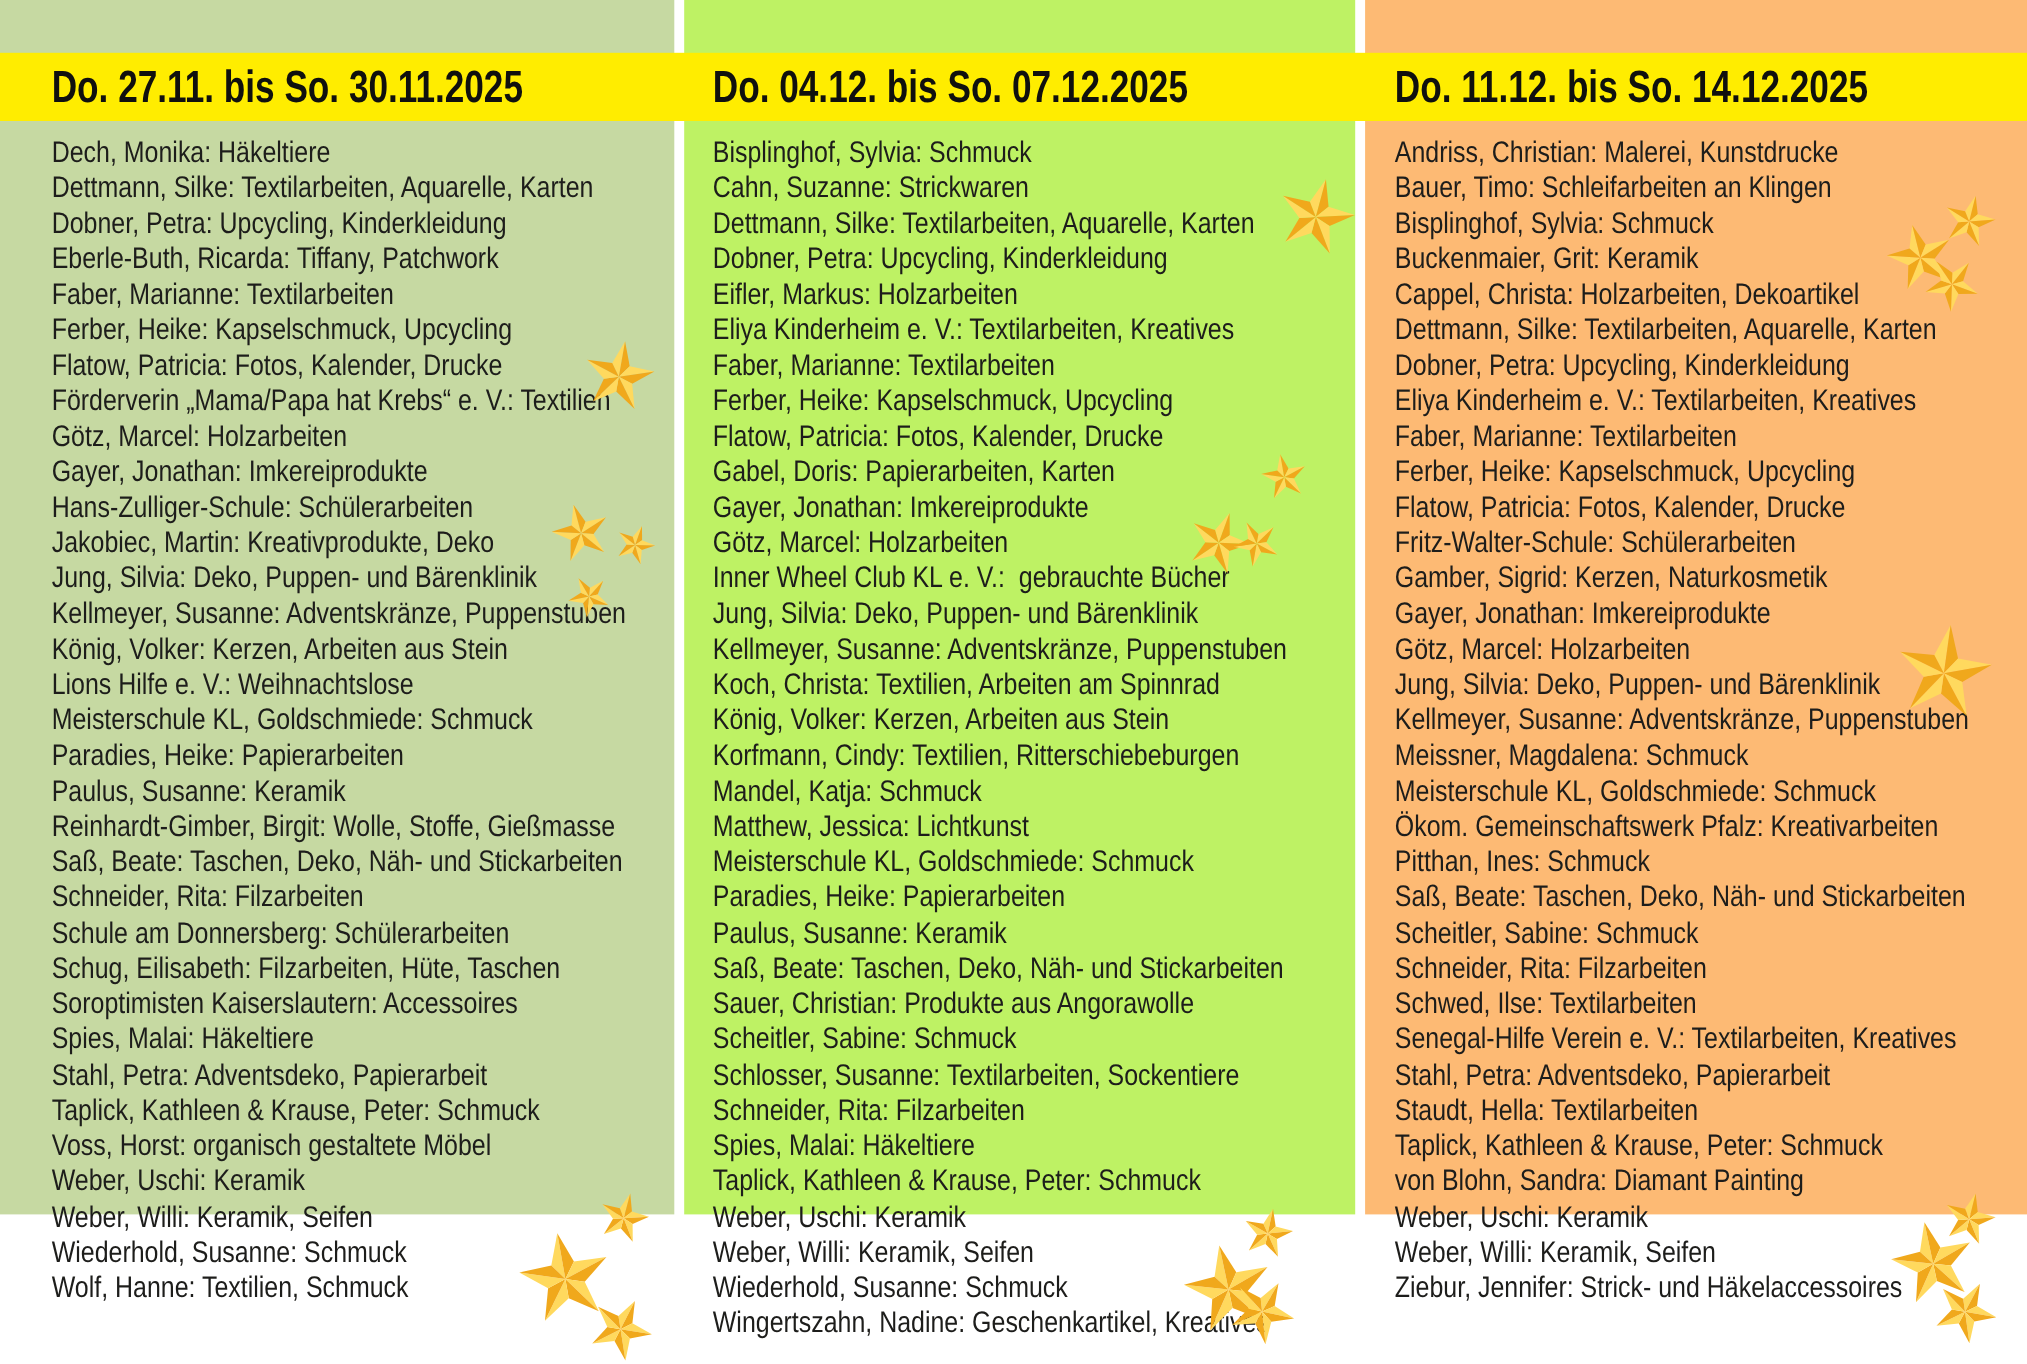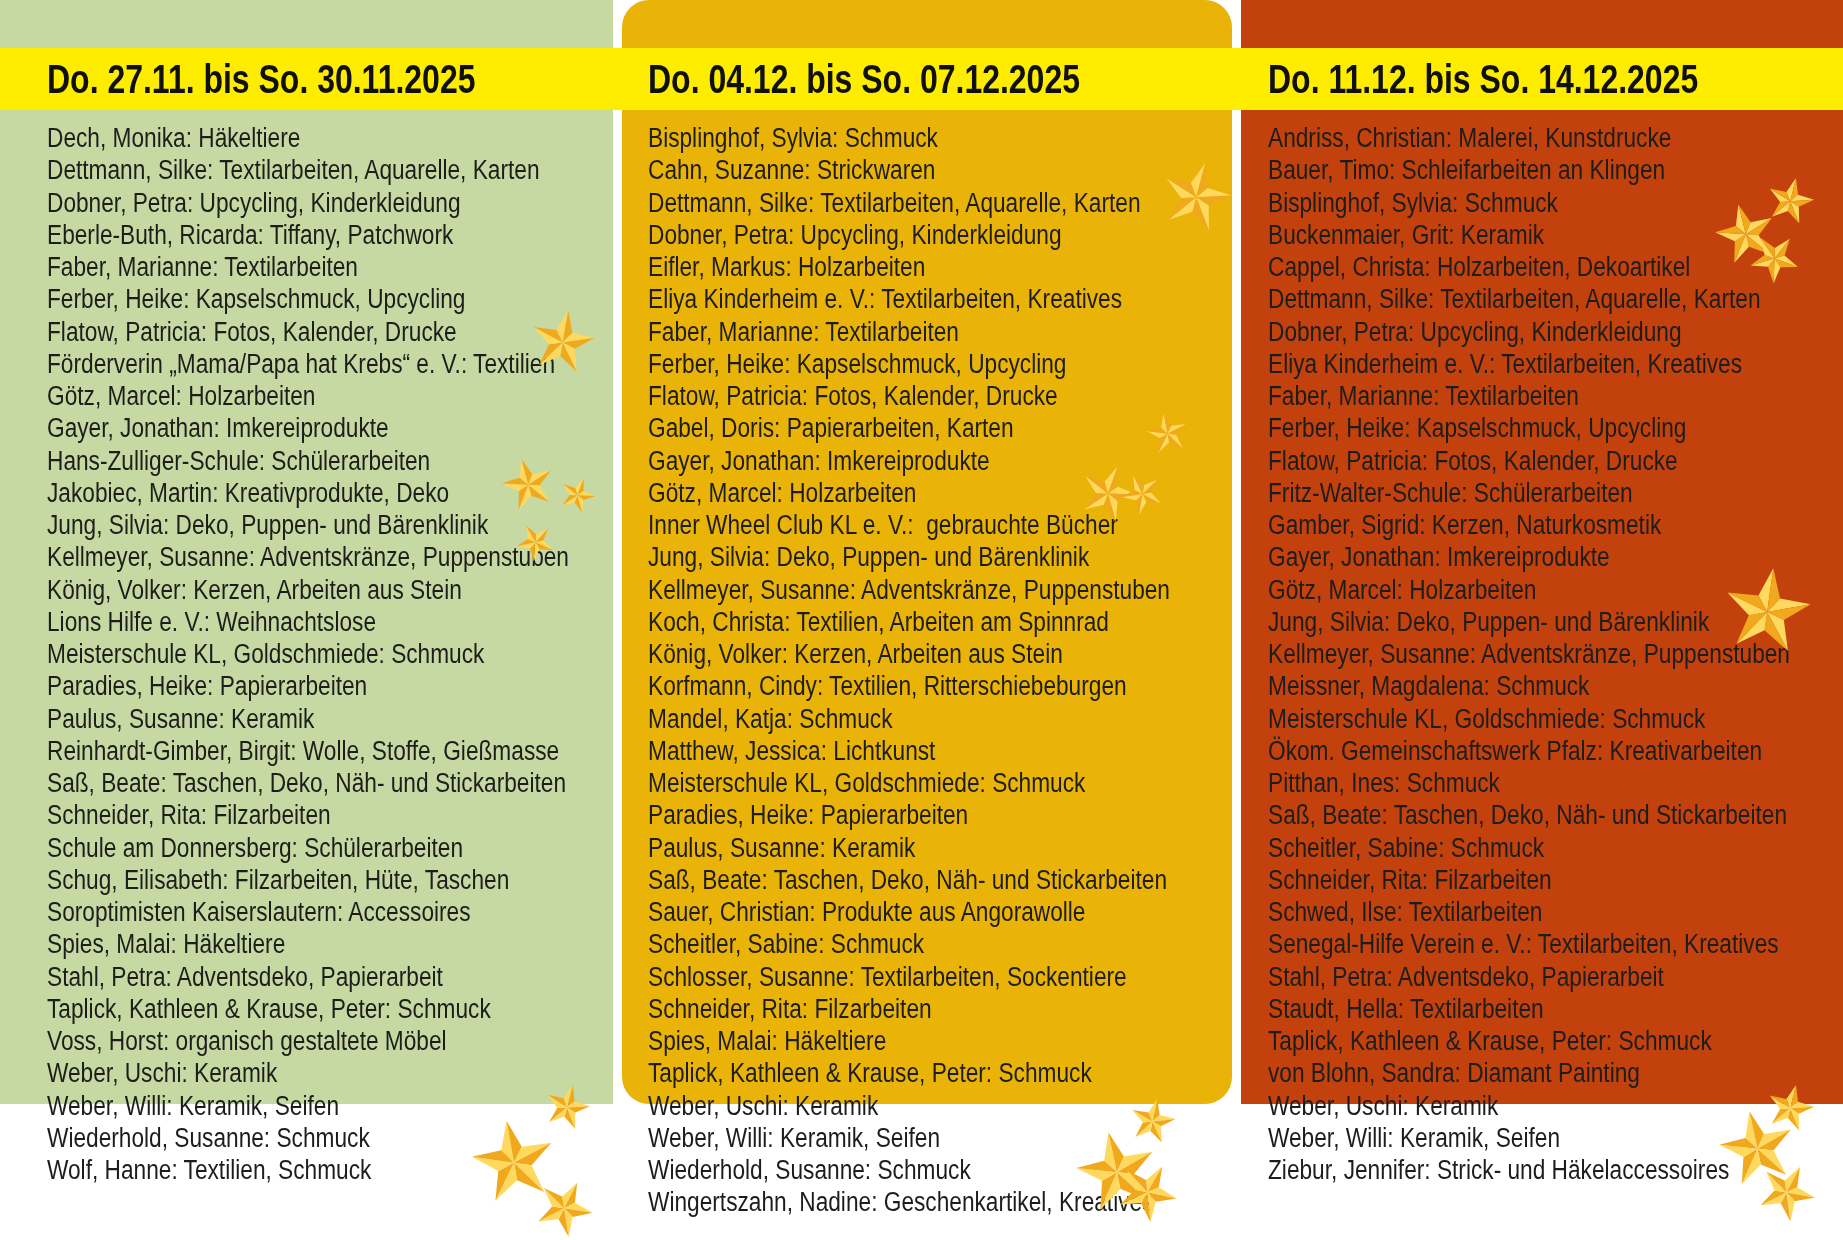--- a/index.html
+++ b/index.html
@@ -101,21 +101,21 @@
       <div class="entry">Stahl, Petra: Adventsdeko, Papierarbeit</div>
       <div class="entry">Taplick, Kathleen &amp; Krause, Peter: Schmuck</div>
       <div class="entry">Voss, Horst: organisch gestaltete Möbel</div>
       <div class="entry">Weber, Uschi: Keramik</div>
       <div class="entry">Weber, Willi: Keramik, Seifen</div>
       <div class="entry">Wiederhold, Susanne: Schmuck</div>
       <div class="entry">Wolf, Hanne: Textilien, Schmuck</div>
     </div>
 </section>
 
-<section class="column col-1" style="background: #eab308; border-radius: 27px;">
+<section class="column col-1" style="background: #bef264;">
   <div class="header">
     <span class="header-text">Do. 04.12. bis So. 07.12.2025</span>
   </div>
   <div class="entries">
       <div class="entry">Bisplinghof, Sylvia: Schmuck</div>
       <div class="entry">Cahn, Suzanne: Strickwaren</div>
       <div class="entry">Dettmann, Silke: Textilarbeiten, Aquarelle, Karten</div>
       <div class="entry">Dobner, Petra: Upcycling, Kinderkleidung</div>
       <div class="entry">Eifler, Markus: Holzarbeiten</div>
       <div class="entry">Eliya Kinderheim e. V.: Textilarbeiten, Kreatives</div>
@@ -143,21 +143,21 @@
       <div class="entry">Schneider, Rita: Filzarbeiten</div>
       <div class="entry">Spies, Malai: Häkeltiere</div>
       <div class="entry">Taplick, Kathleen &amp; Krause, Peter: Schmuck</div>
       <div class="entry">Weber, Uschi: Keramik</div>
       <div class="entry">Weber, Willi: Keramik, Seifen</div>
       <div class="entry">Wiederhold, Susanne: Schmuck</div>
       <div class="entry">Wingertszahn, Nadine: Geschenkartikel, Kreatives</div>
     </div>
 </section>
 
-<section class="column col-2" style="background: #c2410c;">
+<section class="column col-2" style="background: #fdba74;">
   <div class="header">
     <span class="header-text">Do. 11.12. bis So. 14.12.2025</span>
   </div>
   <div class="entries">
       <div class="entry">Andriss, Christian: Malerei, Kunstdrucke</div>
       <div class="entry">Bauer, Timo: Schleifarbeiten an Klingen</div>
       <div class="entry">Bisplinghof, Sylvia: Schmuck</div>
       <div class="entry">Buckenmaier, Grit: Keramik</div>
       <div class="entry">Cappel, Christa: Holzarbeiten, Dekoartikel</div>
       <div class="entry">Dettmann, Silke: Textilarbeiten, Aquarelle, Karten</div>

